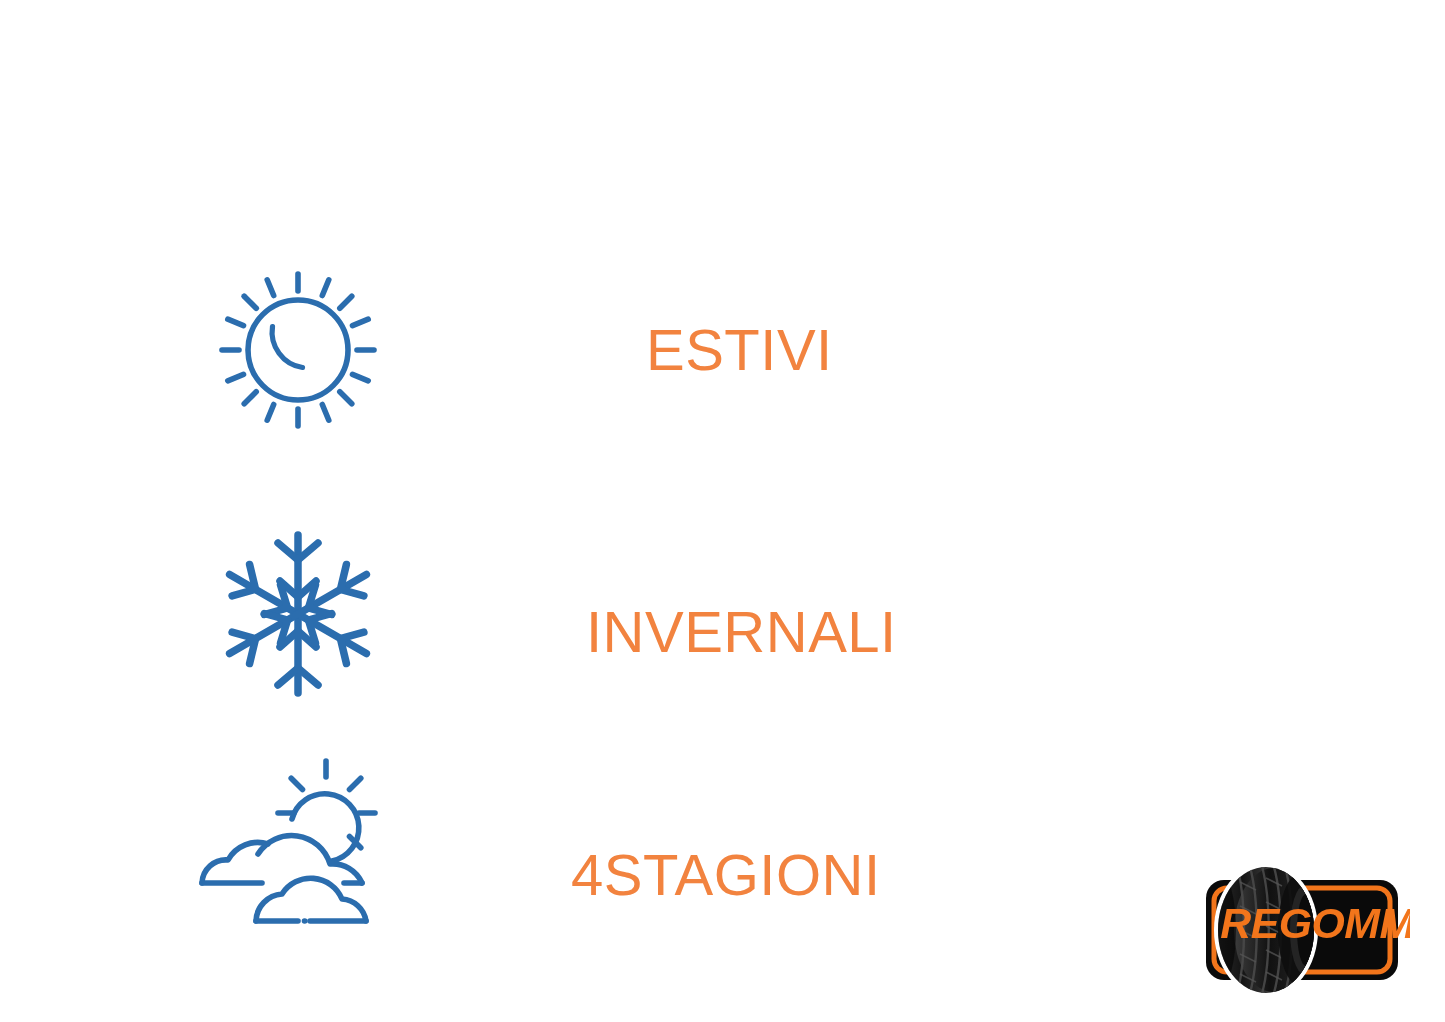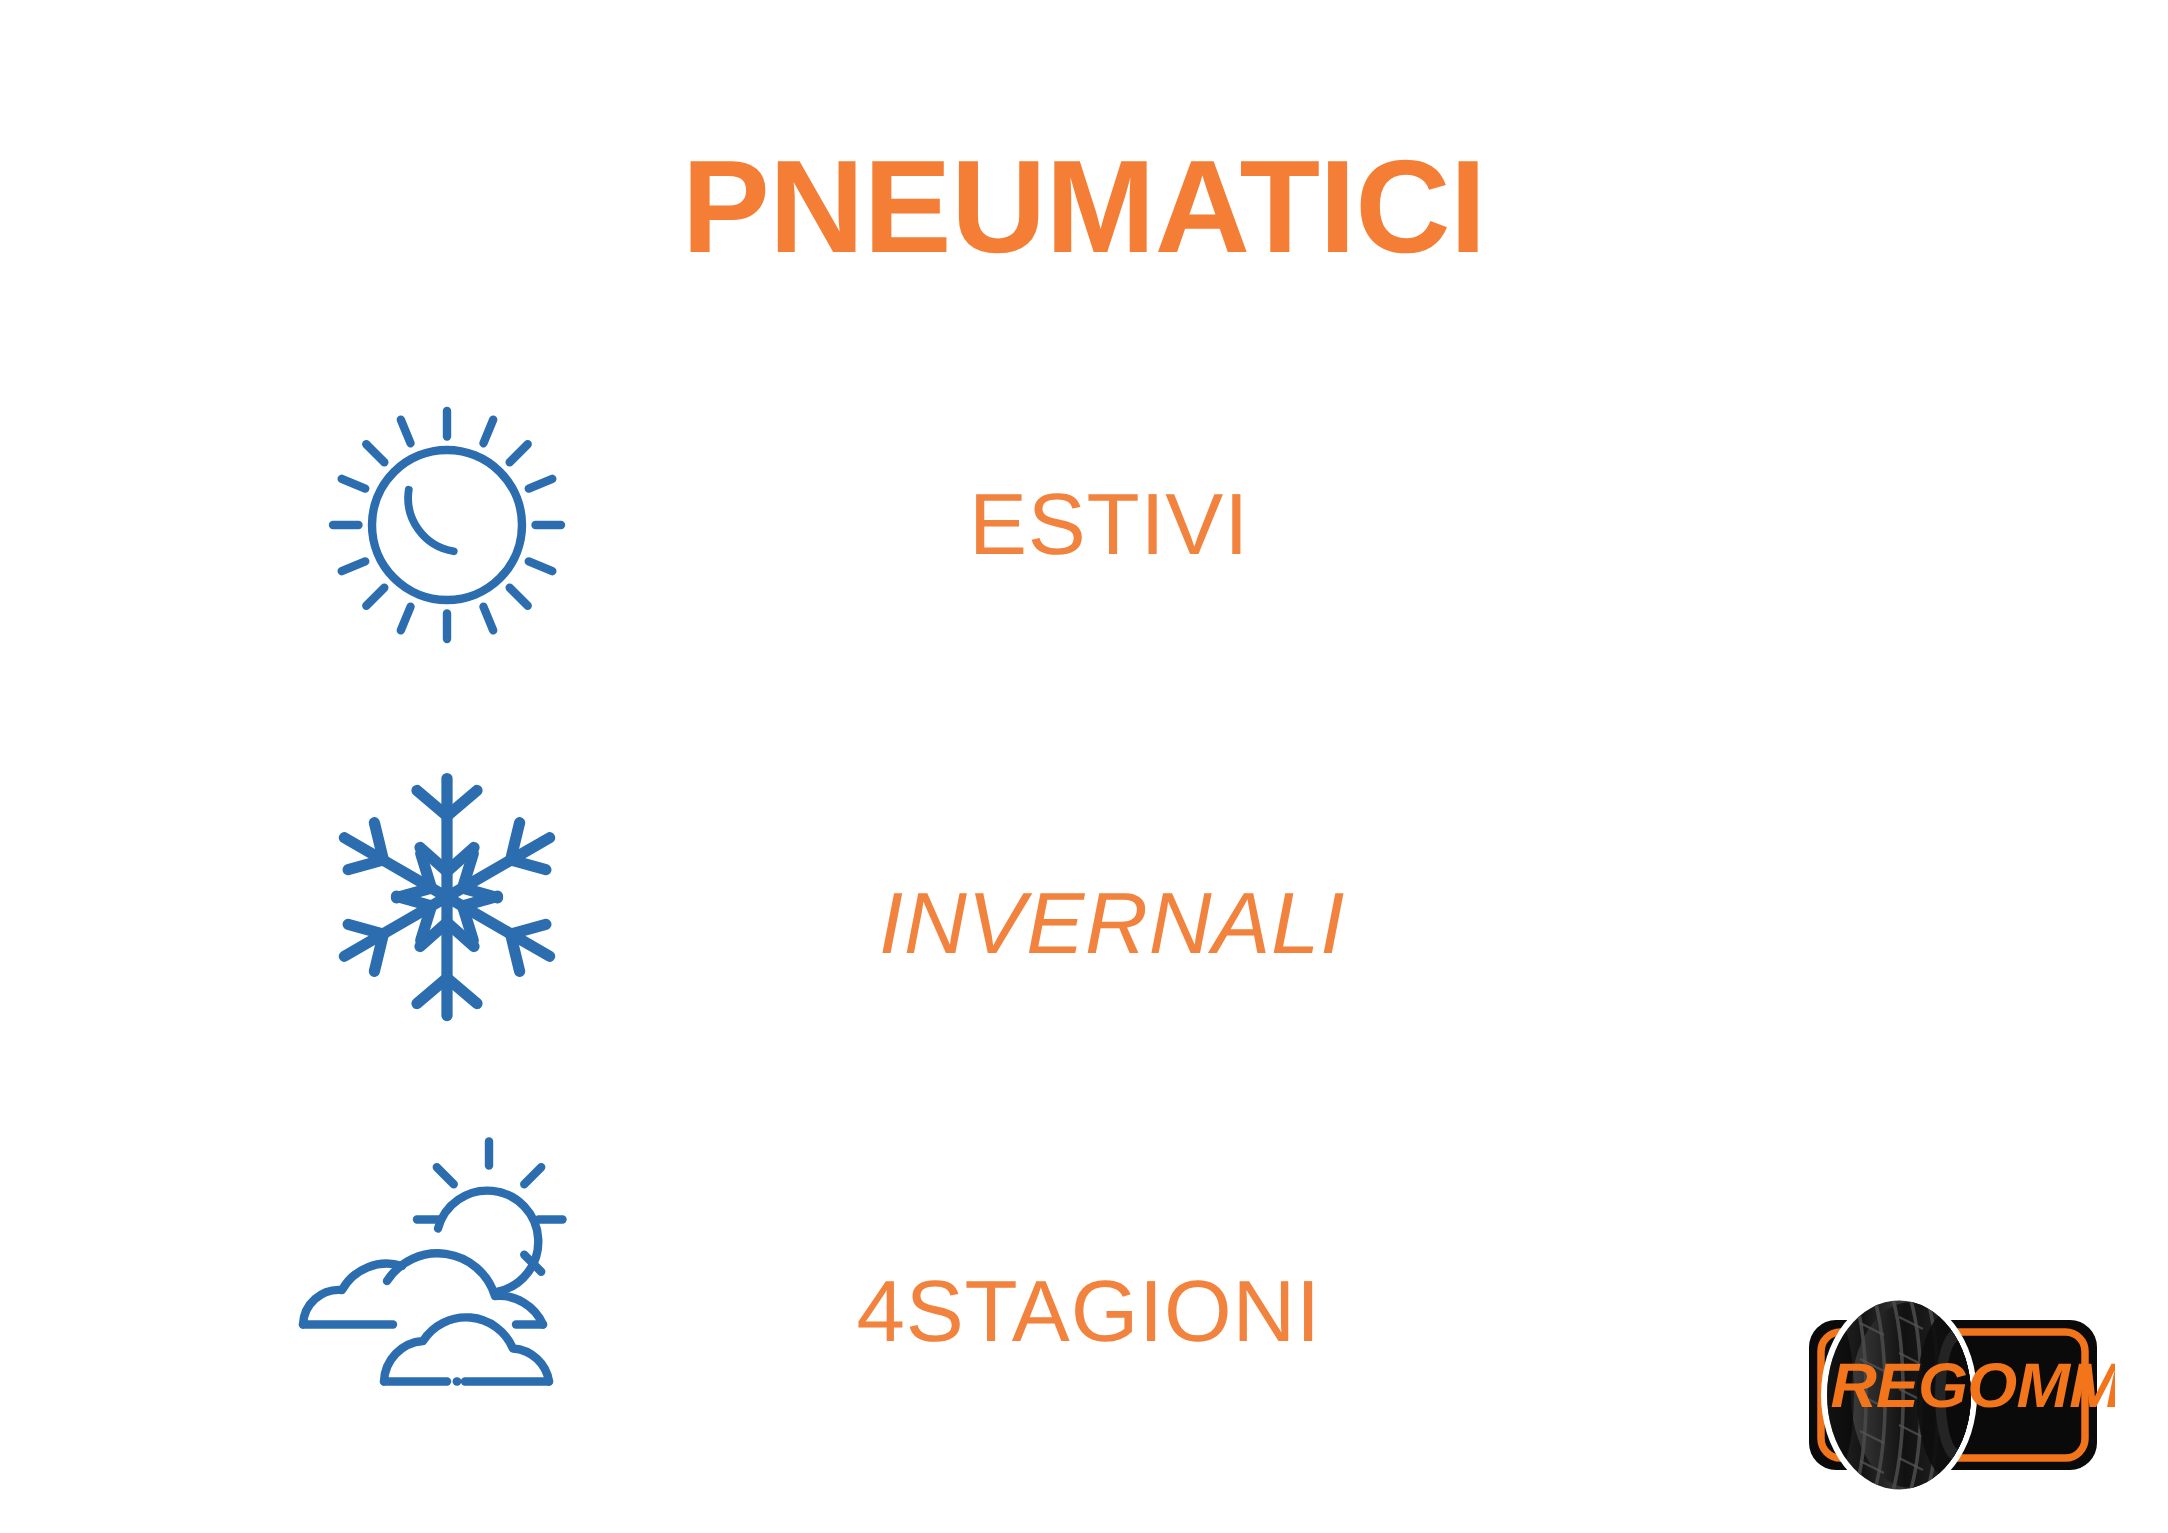--- a/index.html
+++ b/index.html
@@ -40,21 +40,21 @@
 
   
   .row {
     position: absolute;
     left: 0;
     width: 1306px;
     height: 210px;
     display: block;
   }
   .row-1 { top: 250px; }
-  .row-2 { top: 498px; font-style: italic; }
+  .row-2 { top: 514px; }
   .row-3 { top: 745px; padding-left: 34px; }
 
   .row-icon {
     position: absolute;
     left: 188px;
     top: 0;
     width: 220px;
     height: 200px;
     display: flex;
     align-items: center;
@@ -88,21 +88,20 @@
     width: 214px;
     height: 136px;
   }
   .logo svg { display: block; }
 </style>
 </head>
 <body>
 
 <div class="page">
 
-  <div class="page-title">PNEUMATICI</div>
 
   <div class="row row-1">
     <div class="row-icon">
       <svg width="176" height="176" viewBox="0 0 176 176" aria-hidden="true">
         <g fill="none" stroke="#2B6DAE" stroke-width="5.6" stroke-linecap="round">
           <circle cx="88" cy="88" r="50"></circle>
           <path d="M62.5 64.5 a36 36 0 0 0 30 41" stroke-width="5.2"></path>
 
           <line x1="88" y1="12" x2="88" y2="29"></line>
           <line x1="88" y1="147" x2="88" y2="164"></line>

